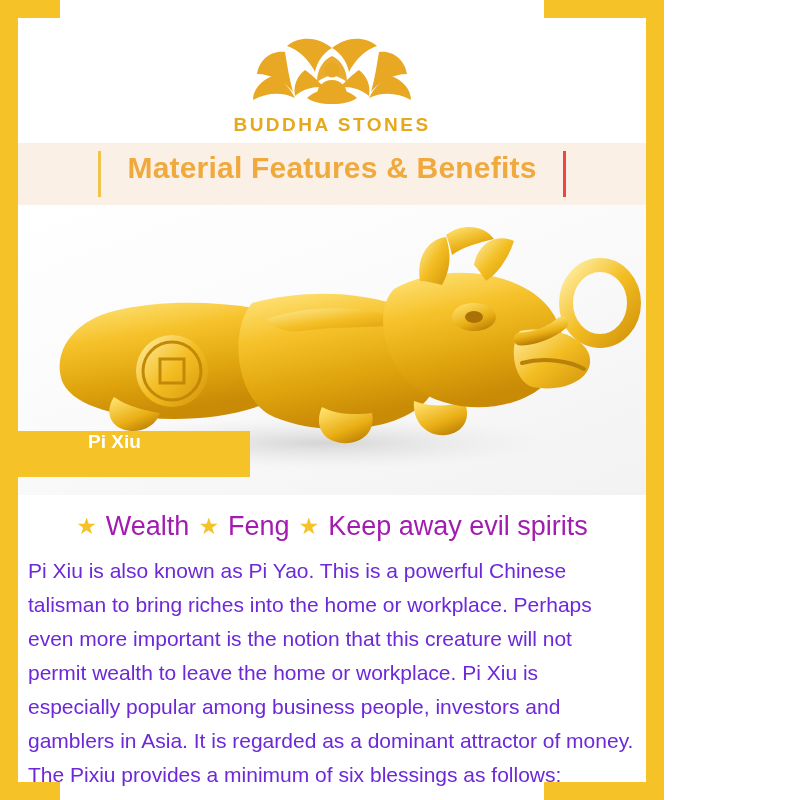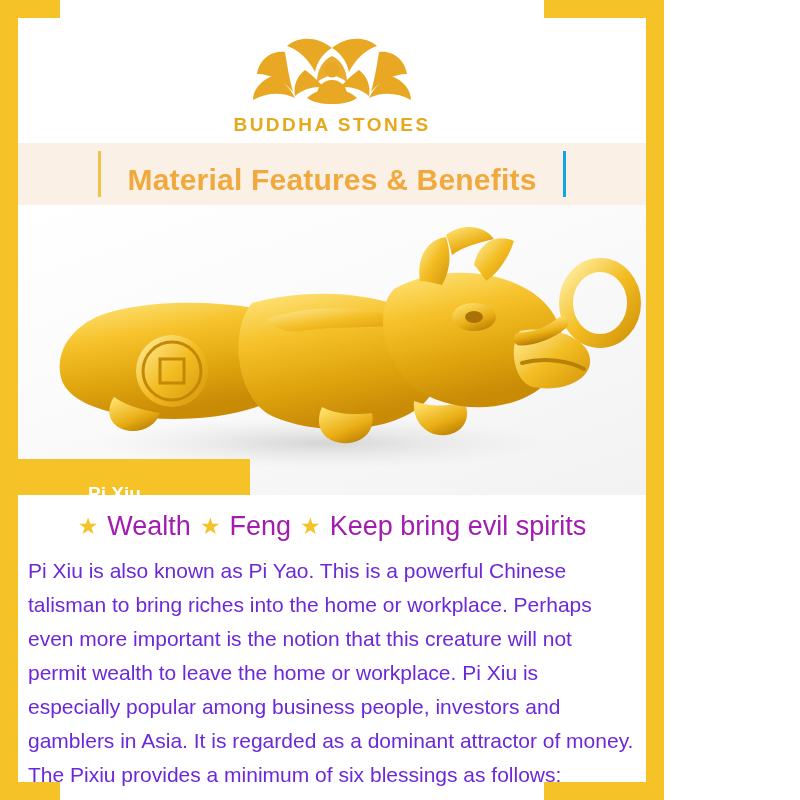--- a/index.html
+++ b/index.html
@@ -85,24 +85,24 @@
     position: absolute;
     top: 143px; left: 18px; right: 18px;
     height: 62px;
     background: #FAF0E6;
     display: flex;
     align-items: center;
     justify-content: center;
   }
   .title-inner {
     border-left: 3px solid #F0C44A;
-    border-right: 3px solid #0ea5e9;
+    border-right: 3px solid #ef4444;
     padding: 0 26px;
     height: 46px;
-    display: flex; align-items: flex-end;
+    display: flex; align-items: flex-start;
   }
   .title-text {
     font-size: 30px;
     font-weight: bold;
     color: #F0A93C;
     letter-spacing: 0.2px;
     white-space: nowrap;
   }
 
   
@@ -112,26 +112,26 @@
     height: 290px;
     background: linear-gradient(160deg,#ffffff 0%,#fbfbfb 40%,#f2f2f2 100%);
     overflow: hidden;
   }
   .pixiu-svg { position: absolute; top: 6px; left: 50%; transform: translateX(-50%); }
 
   
   .caption-tab {
     position: absolute;
     left: 18px;
-    top: 459px;
+    top: 431px;
     width: 232px;
     height: 46px;
     background: #F5C228;
     display: flex;
-    align-items: flex-end;
+    align-items: flex-start;
   }
   .caption-text {
     margin-left: 70px;
     font-size: 19px;
     font-weight: bold;
     color: #ffffff;
   }
 
   
   .body-zone {
@@ -267,18 +267,18 @@
     <span class="caption-text">Pi Xiu</span>
   </div>
 
   <div class="body-zone">
     <div class="benefit-line">
       <span class="star">★</span>
       <span class="word">Wealth</span>
       <span class="star">★</span>
       <span class="word">Feng</span>
       <span class="star">★</span>
-      <span class="word">Keep bring evil spirits</span>
+      <span class="word">Keep away evil spirits</span>
     </div>
     <p class="paragraph">Pi Xiu is also known as Pi Yao. This is a powerful Chinese talisman to bring riches into the home or workplace. Perhaps even more important is the notion that this creature will not permit wealth to leave the home or workplace. Pi Xiu is especially popular among business people, investors and gamblers in Asia. It is regarded as a dominant attractor of money. The Pixiu provides a minimum of six blessings as follows: Conducts good luck and fortune, Generate good Feng Shui or earth luck, Enhances wealth and riches, Protects individuals and building, Protects against evil forces, obstacles, and hardship, Brings unexpected windfall luck, One of the popular ways to retain a Pixiu is to wear it on a bracelet.</p>
   </div>
 
 </div>
 
 </body></html>

